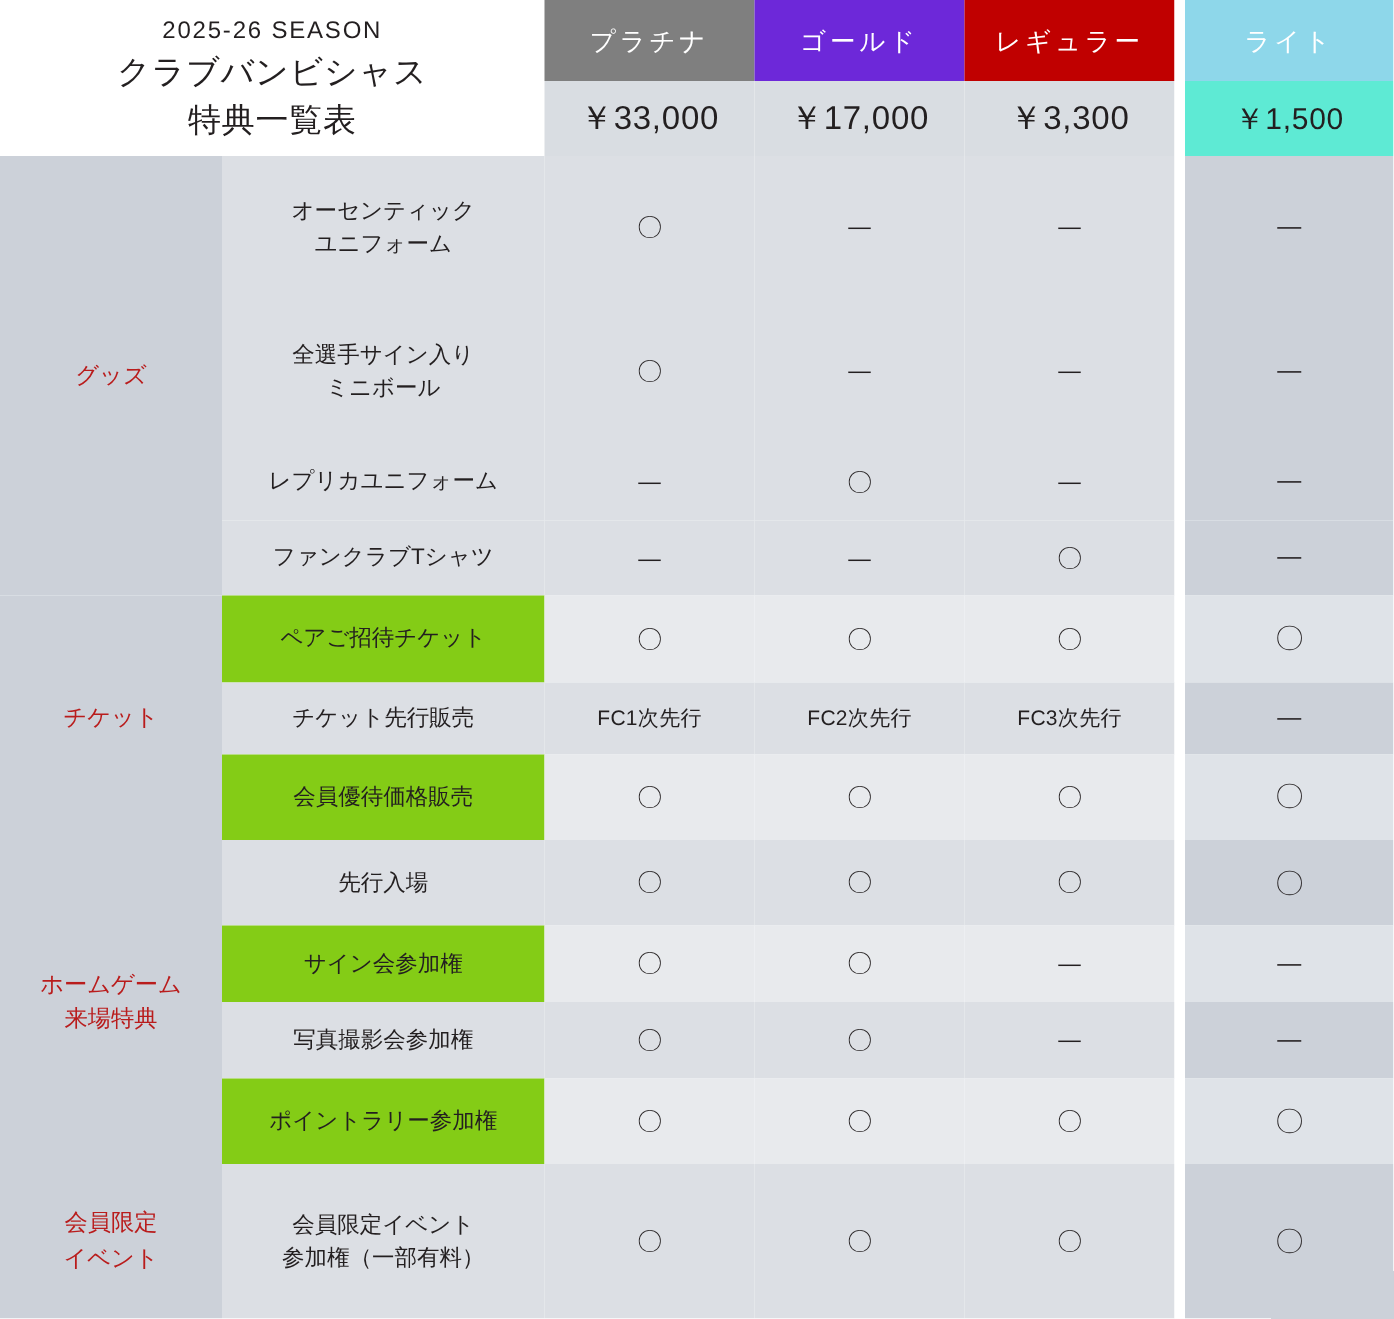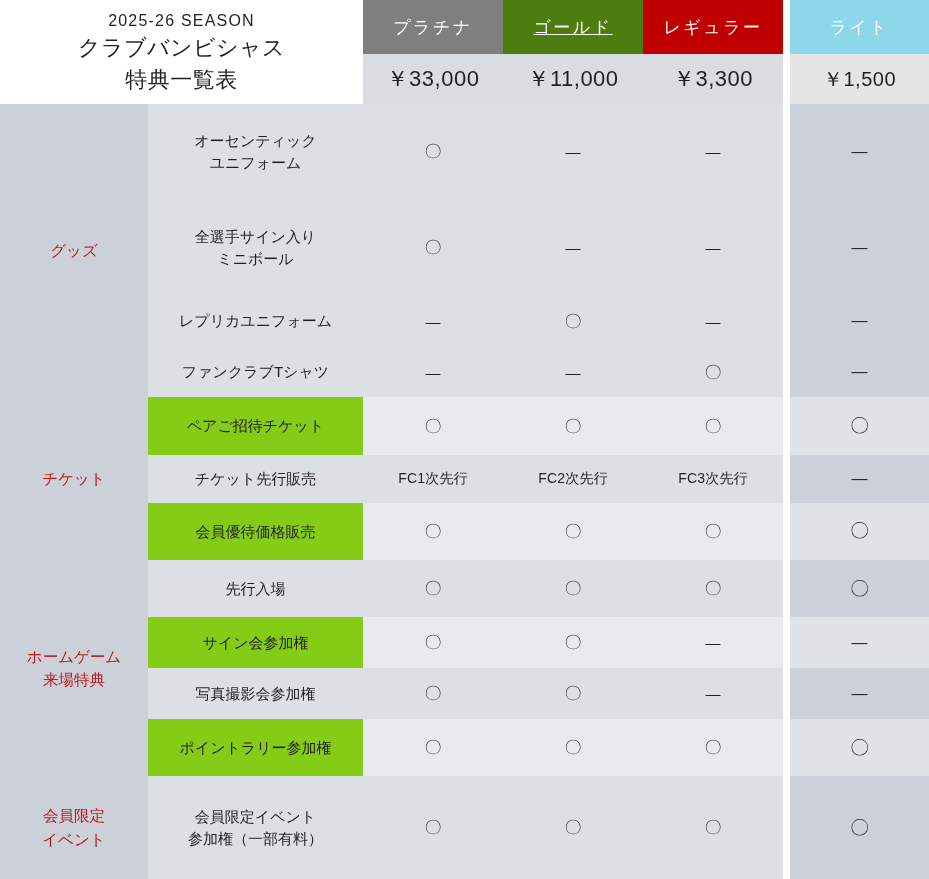--- a/index.html
+++ b/index.html
@@ -62,32 +62,32 @@
   }
 
   
   .plan-head {
     height: 54px;
     font-size: 17px;
     letter-spacing: 2.5px;
     color: #ffffff;
   }
   .plan-platinum { background: #7f7f7f; }
-  .plan-gold     { background: #4d7c0f; text-decoration: underline; }
+  .plan-gold     { background: #6d28d9; }
   .plan-regular  { background: #c00000; }
   .plan-light    { background: #8ed7ea; }
 
   .price {
     height: 50px;
     font-size: 22px;
     letter-spacing: 0.5px;
     color: #231f20;
   }
   .price-grey  { background: #d9dde2; }
-  .price-light { background: #e5e5e5; font-weight: bold; font-size: 20px; }
+  .price-light { background: #5eead4; font-weight: bold; font-size: 20px; }
 
   
   .gap { background: #ffffff; }
 
   
   .cat {
     background: #ccd1d9;
     font-size: 15.5px;
     line-height: 1.5;
     color: #b91c1c;
@@ -150,21 +150,21 @@
       </td>
       <td class="plan-head plan-platinum">プラチナ</td>
       <td class="plan-head plan-gold">ゴールド</td>
       <td class="plan-head plan-regular">レギュラー</td>
       <td class="gap"></td>
       <td class="plan-head plan-light">ライト</td>
     </tr>
 
     <tr>
       <td class="price price-grey">￥33,000</td>
-      <td class="price price-grey">￥11,000</td>
+      <td class="price price-grey">￥17,000</td>
       <td class="price price-grey">￥3,300</td>
       <td class="gap"></td>
       <td class="price price-light">￥1,500</td>
     </tr>
 
     <tr>
       <td class="cat" rowspan="4">グッズ</td>
       <td class="item item-b">
         <div>オーセンティック</div>
         <div>ユニフォーム</div>

